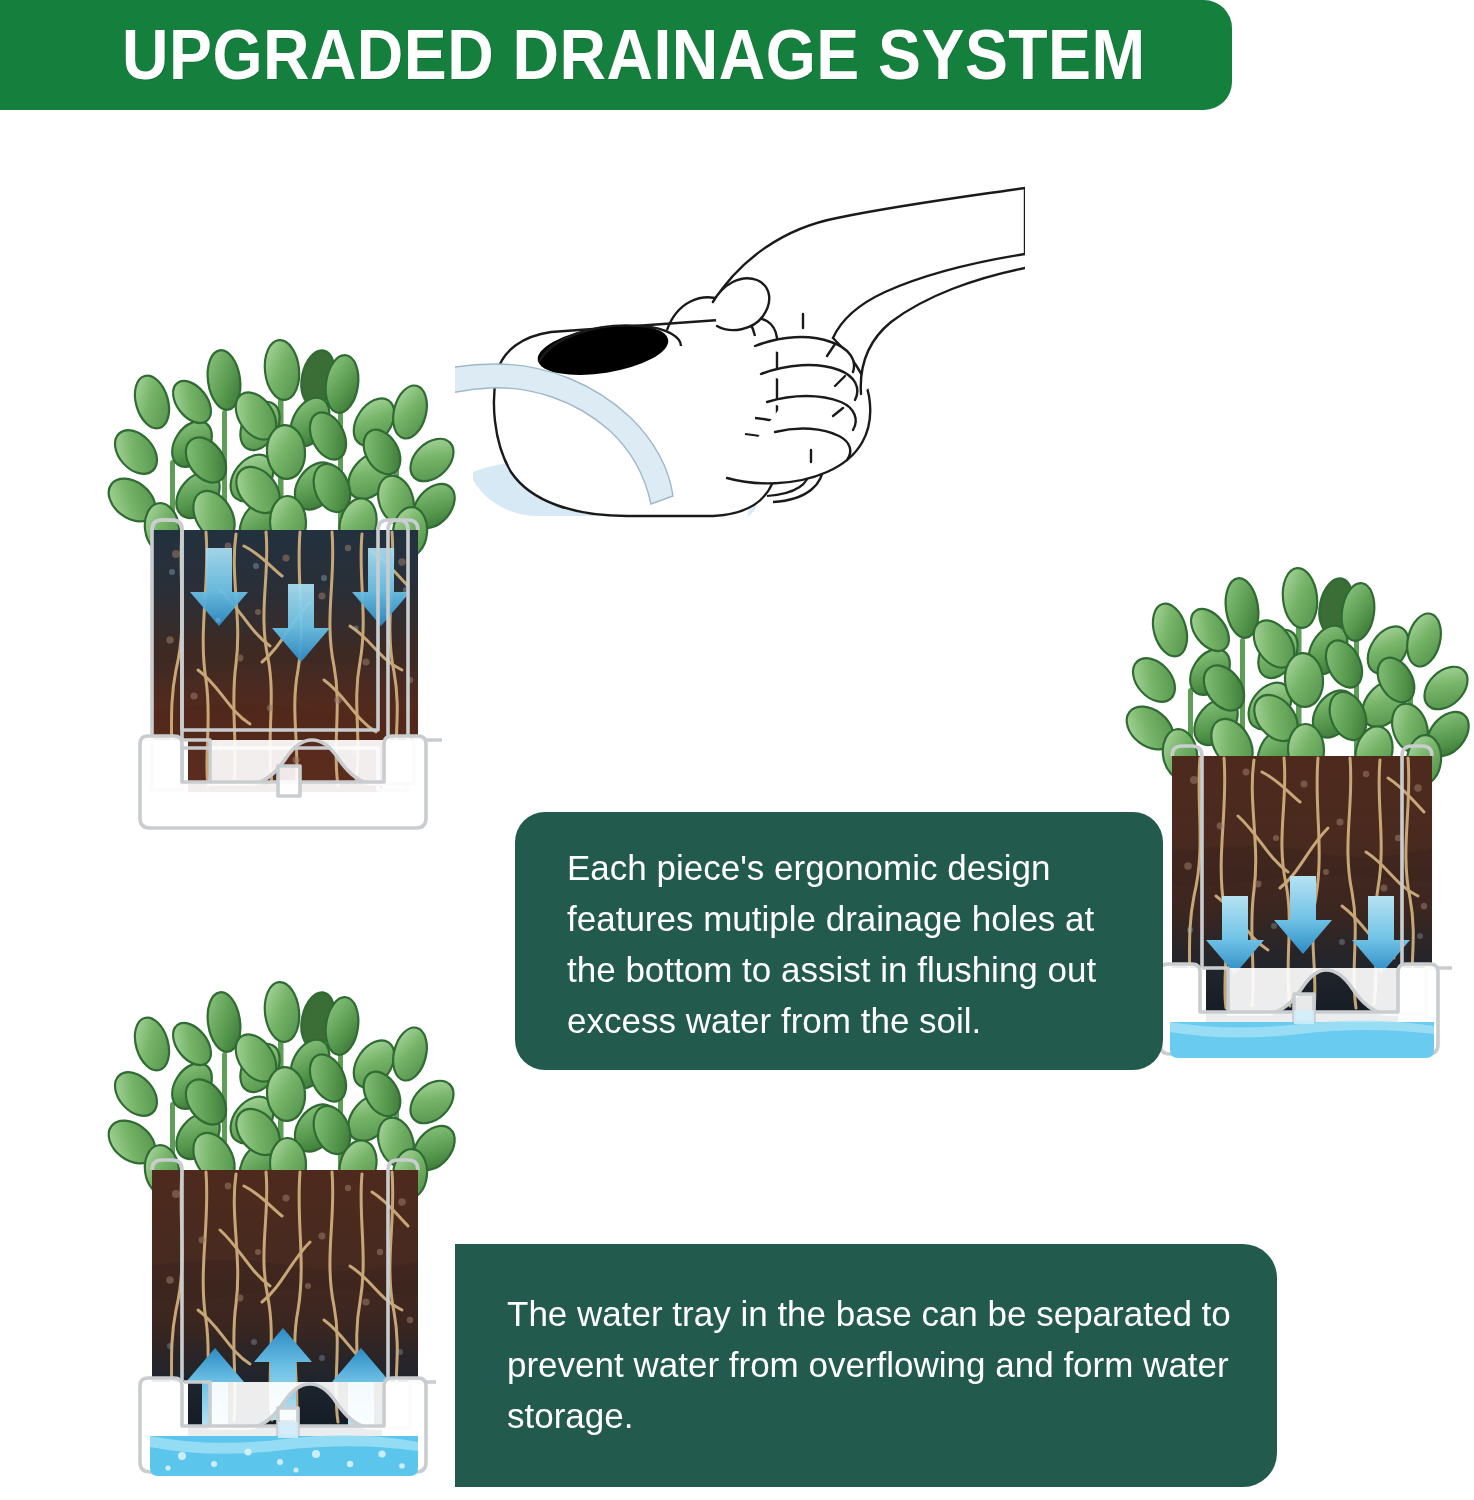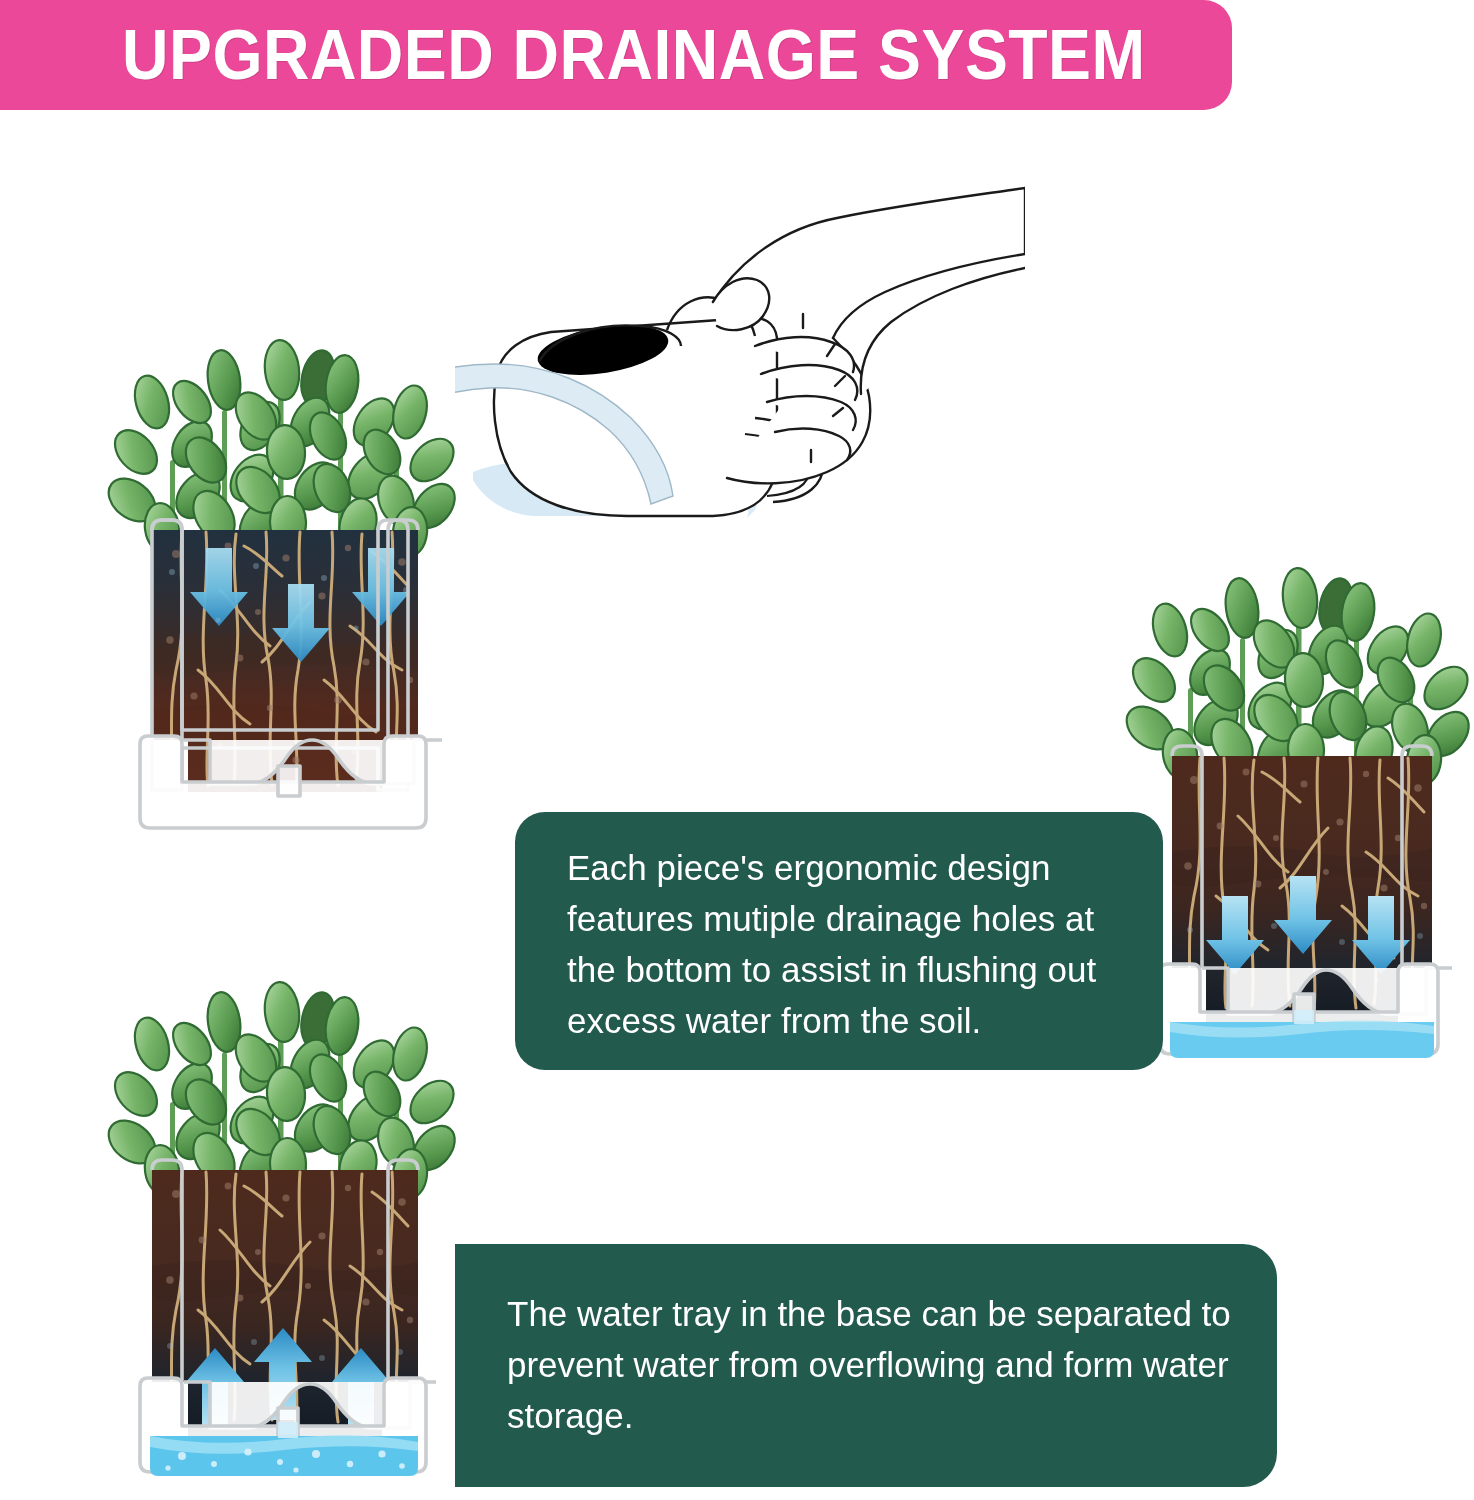--- a/index.html
+++ b/index.html
@@ -6,21 +6,21 @@
   body{
     width:1474px;height:1500px;position:relative;overflow:hidden;
     font-family:"Liberation Sans", sans-serif;
     background:#ffffff;
   }
   .stage{position:absolute;inset:0;width:1474px;height:1500px;}
 
   
   .banner{
     position:absolute;left:0;top:0;width:1232px;height:110px;
-    background:#ec4899;
+    background:#15803d;
     border-top-right-radius:28px;border-bottom-right-radius:28px;
     display:flex;align-items:center;text-align:center;
   }
   .banner-title{
     color:#ffffff;
     font-family:"Liberation Sans", sans-serif;
     font-weight:700;
     font-size:70px;
     letter-spacing:0.5px;
     margin-left:122px;

